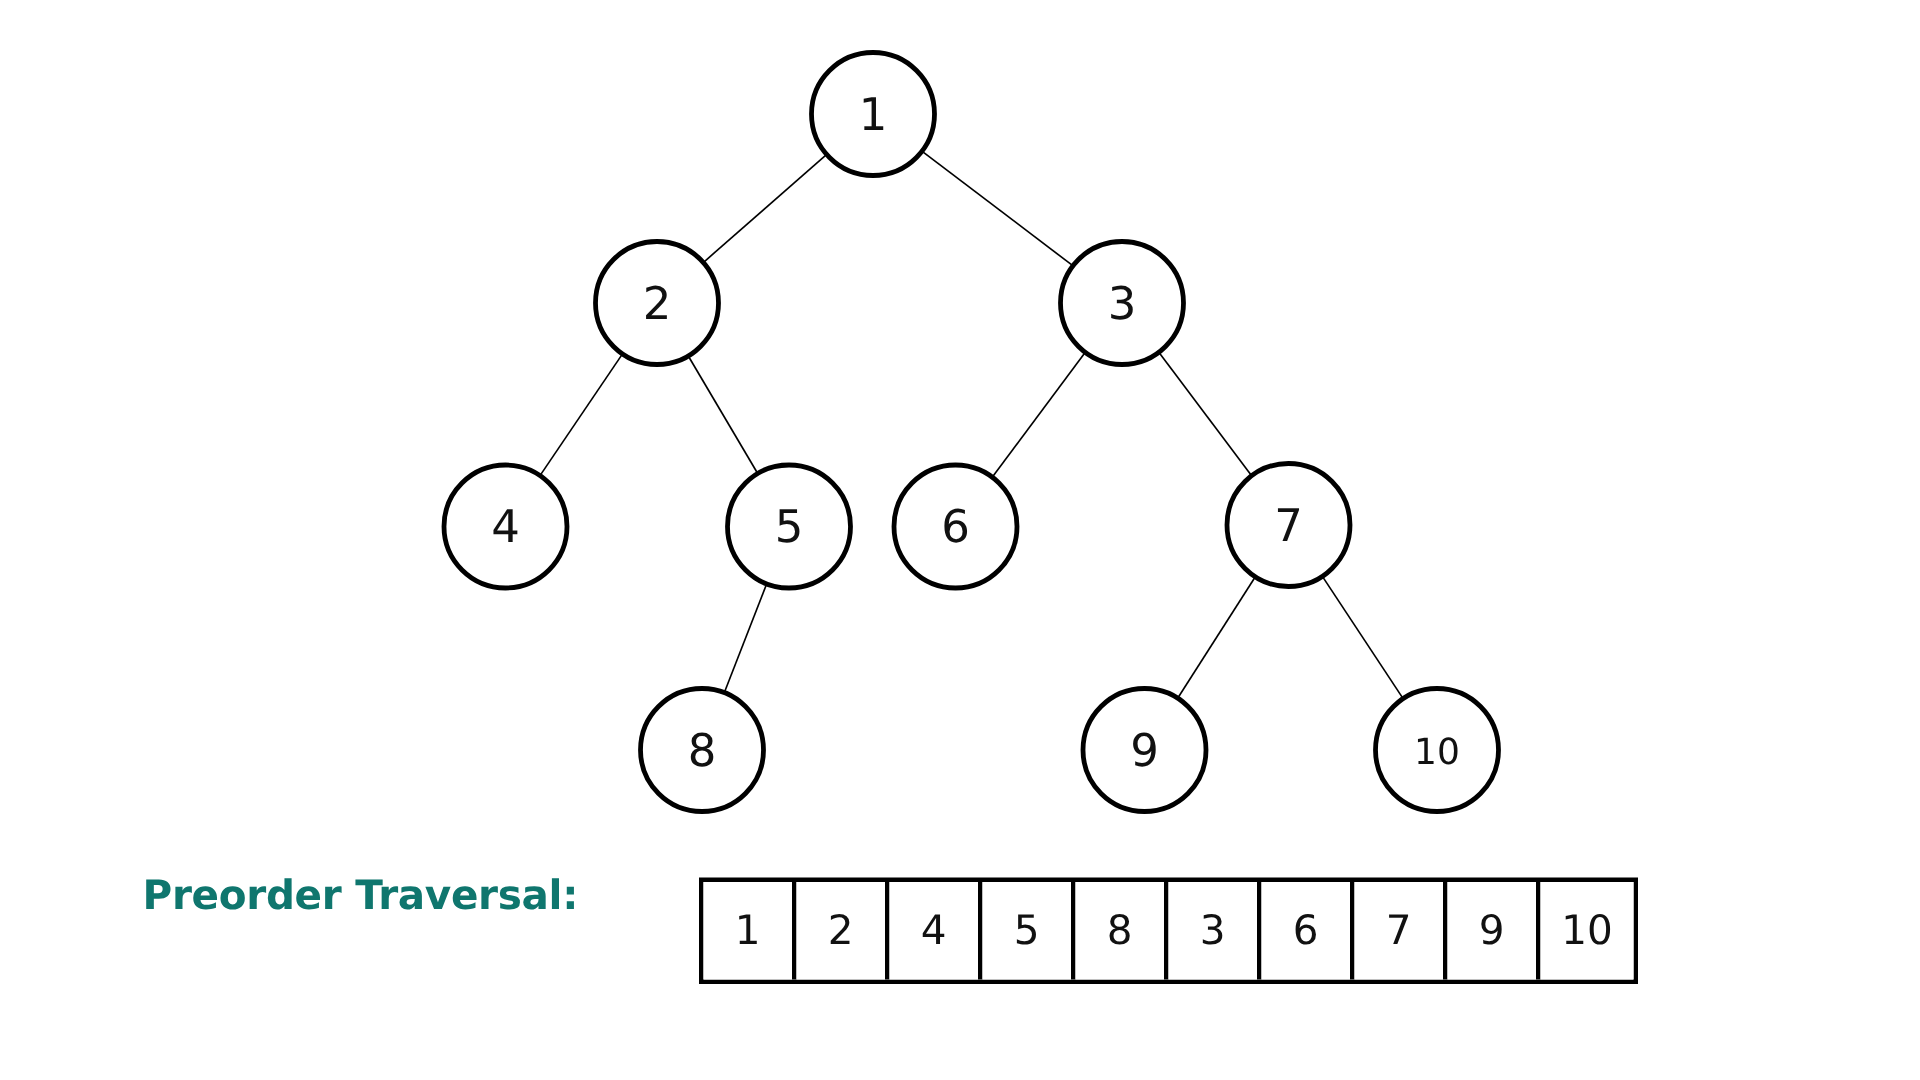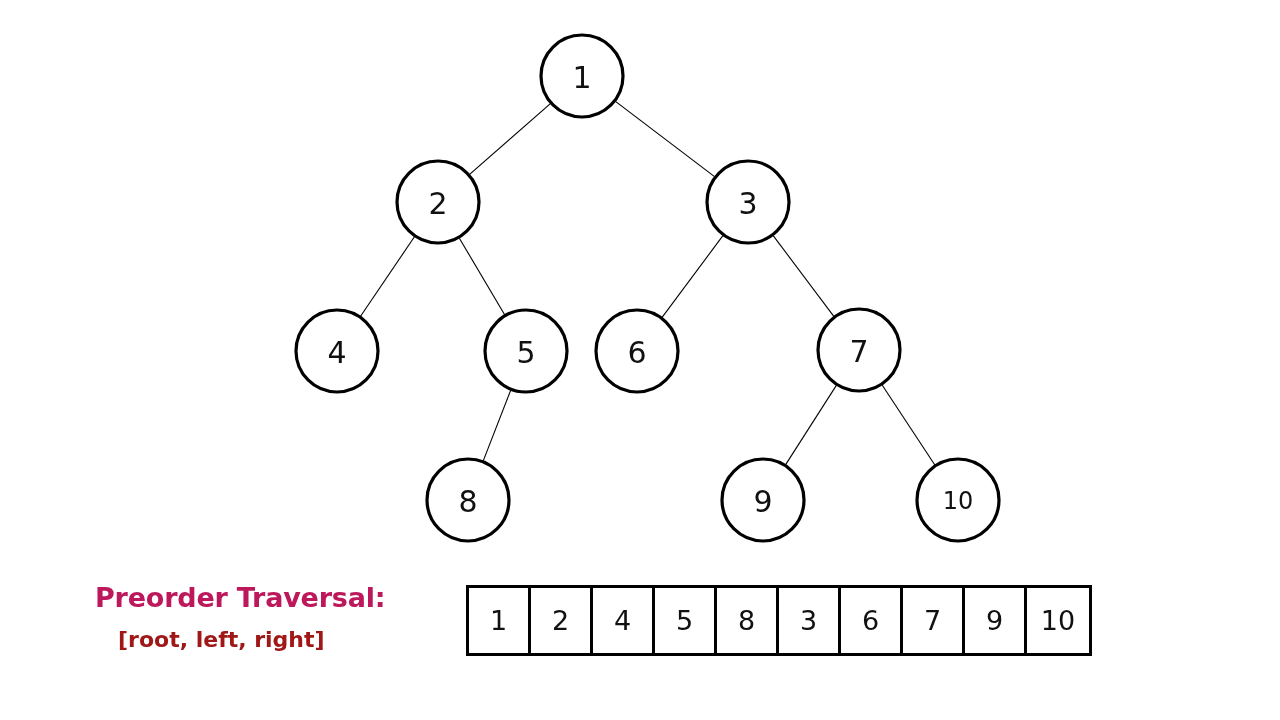--- a/index.html
+++ b/index.html
@@ -50,21 +50,21 @@
   }
 
   
   .caption-title {
     position: absolute;
     left: 95px;
     top: 582px;
     font-family: "DejaVu Sans", sans-serif;
     font-size: 27px;
     font-weight: bold;
-    color: #be185d;
+    color: #0f766e;
     letter-spacing: -0.2px;
     white-space: nowrap;
   }
   .caption-sub {
     position: absolute;
     left: 118px;
     top: 627px;
     font-family: "DejaVu Sans", sans-serif;
     font-size: 22px;
     font-weight: bold;
@@ -156,21 +156,20 @@
         </g>
         <g>
           <circle cx="958" cy="500" r="41" class="node-circle"></circle>
           <text x="958" y="501" class="node-label small">10</text>
         </g>
       </g>
   </svg>
 
   <div class="caption-title">Preorder Traversal:</div>
 
-  <div class="caption-sub">[root, left, right]</div>
 
   <div class="array-wrap" id="array-wrap">
       <div class="array-cell">1</div>
       <div class="array-cell">2</div>
       <div class="array-cell">4</div>
       <div class="array-cell">5</div>
       <div class="array-cell">8</div>
       <div class="array-cell">3</div>
       <div class="array-cell">6</div>
       <div class="array-cell">7</div>

